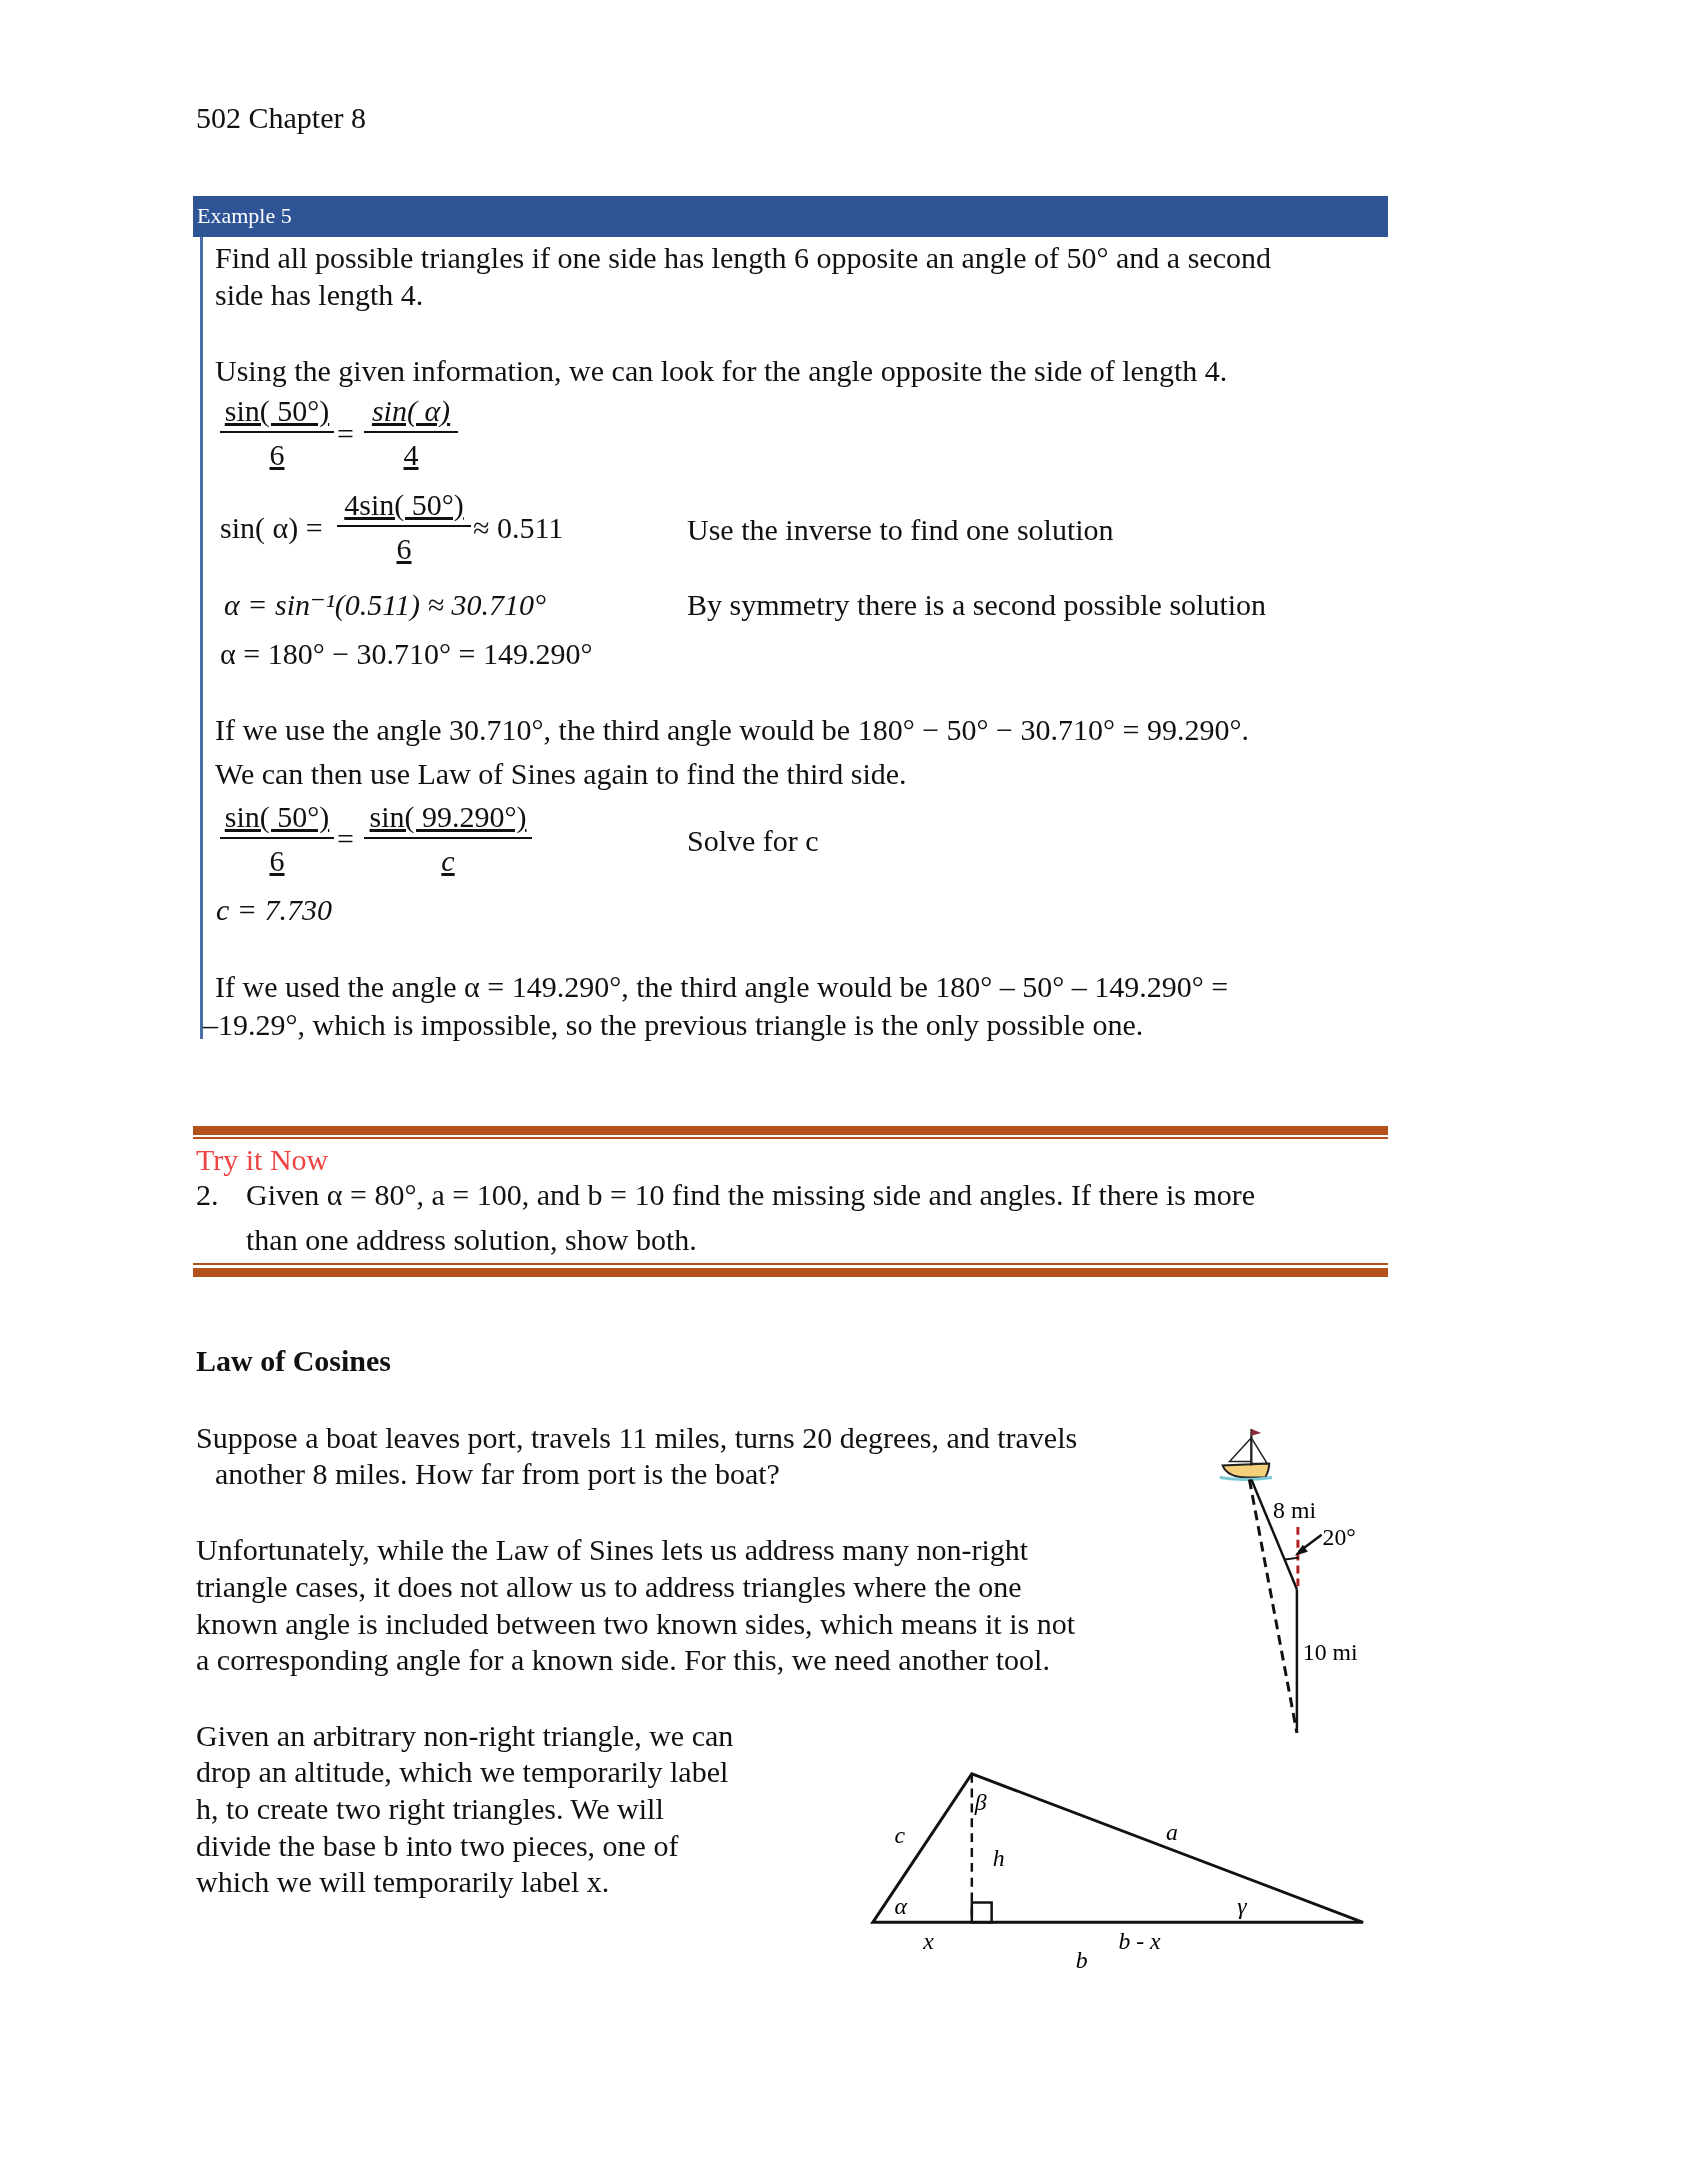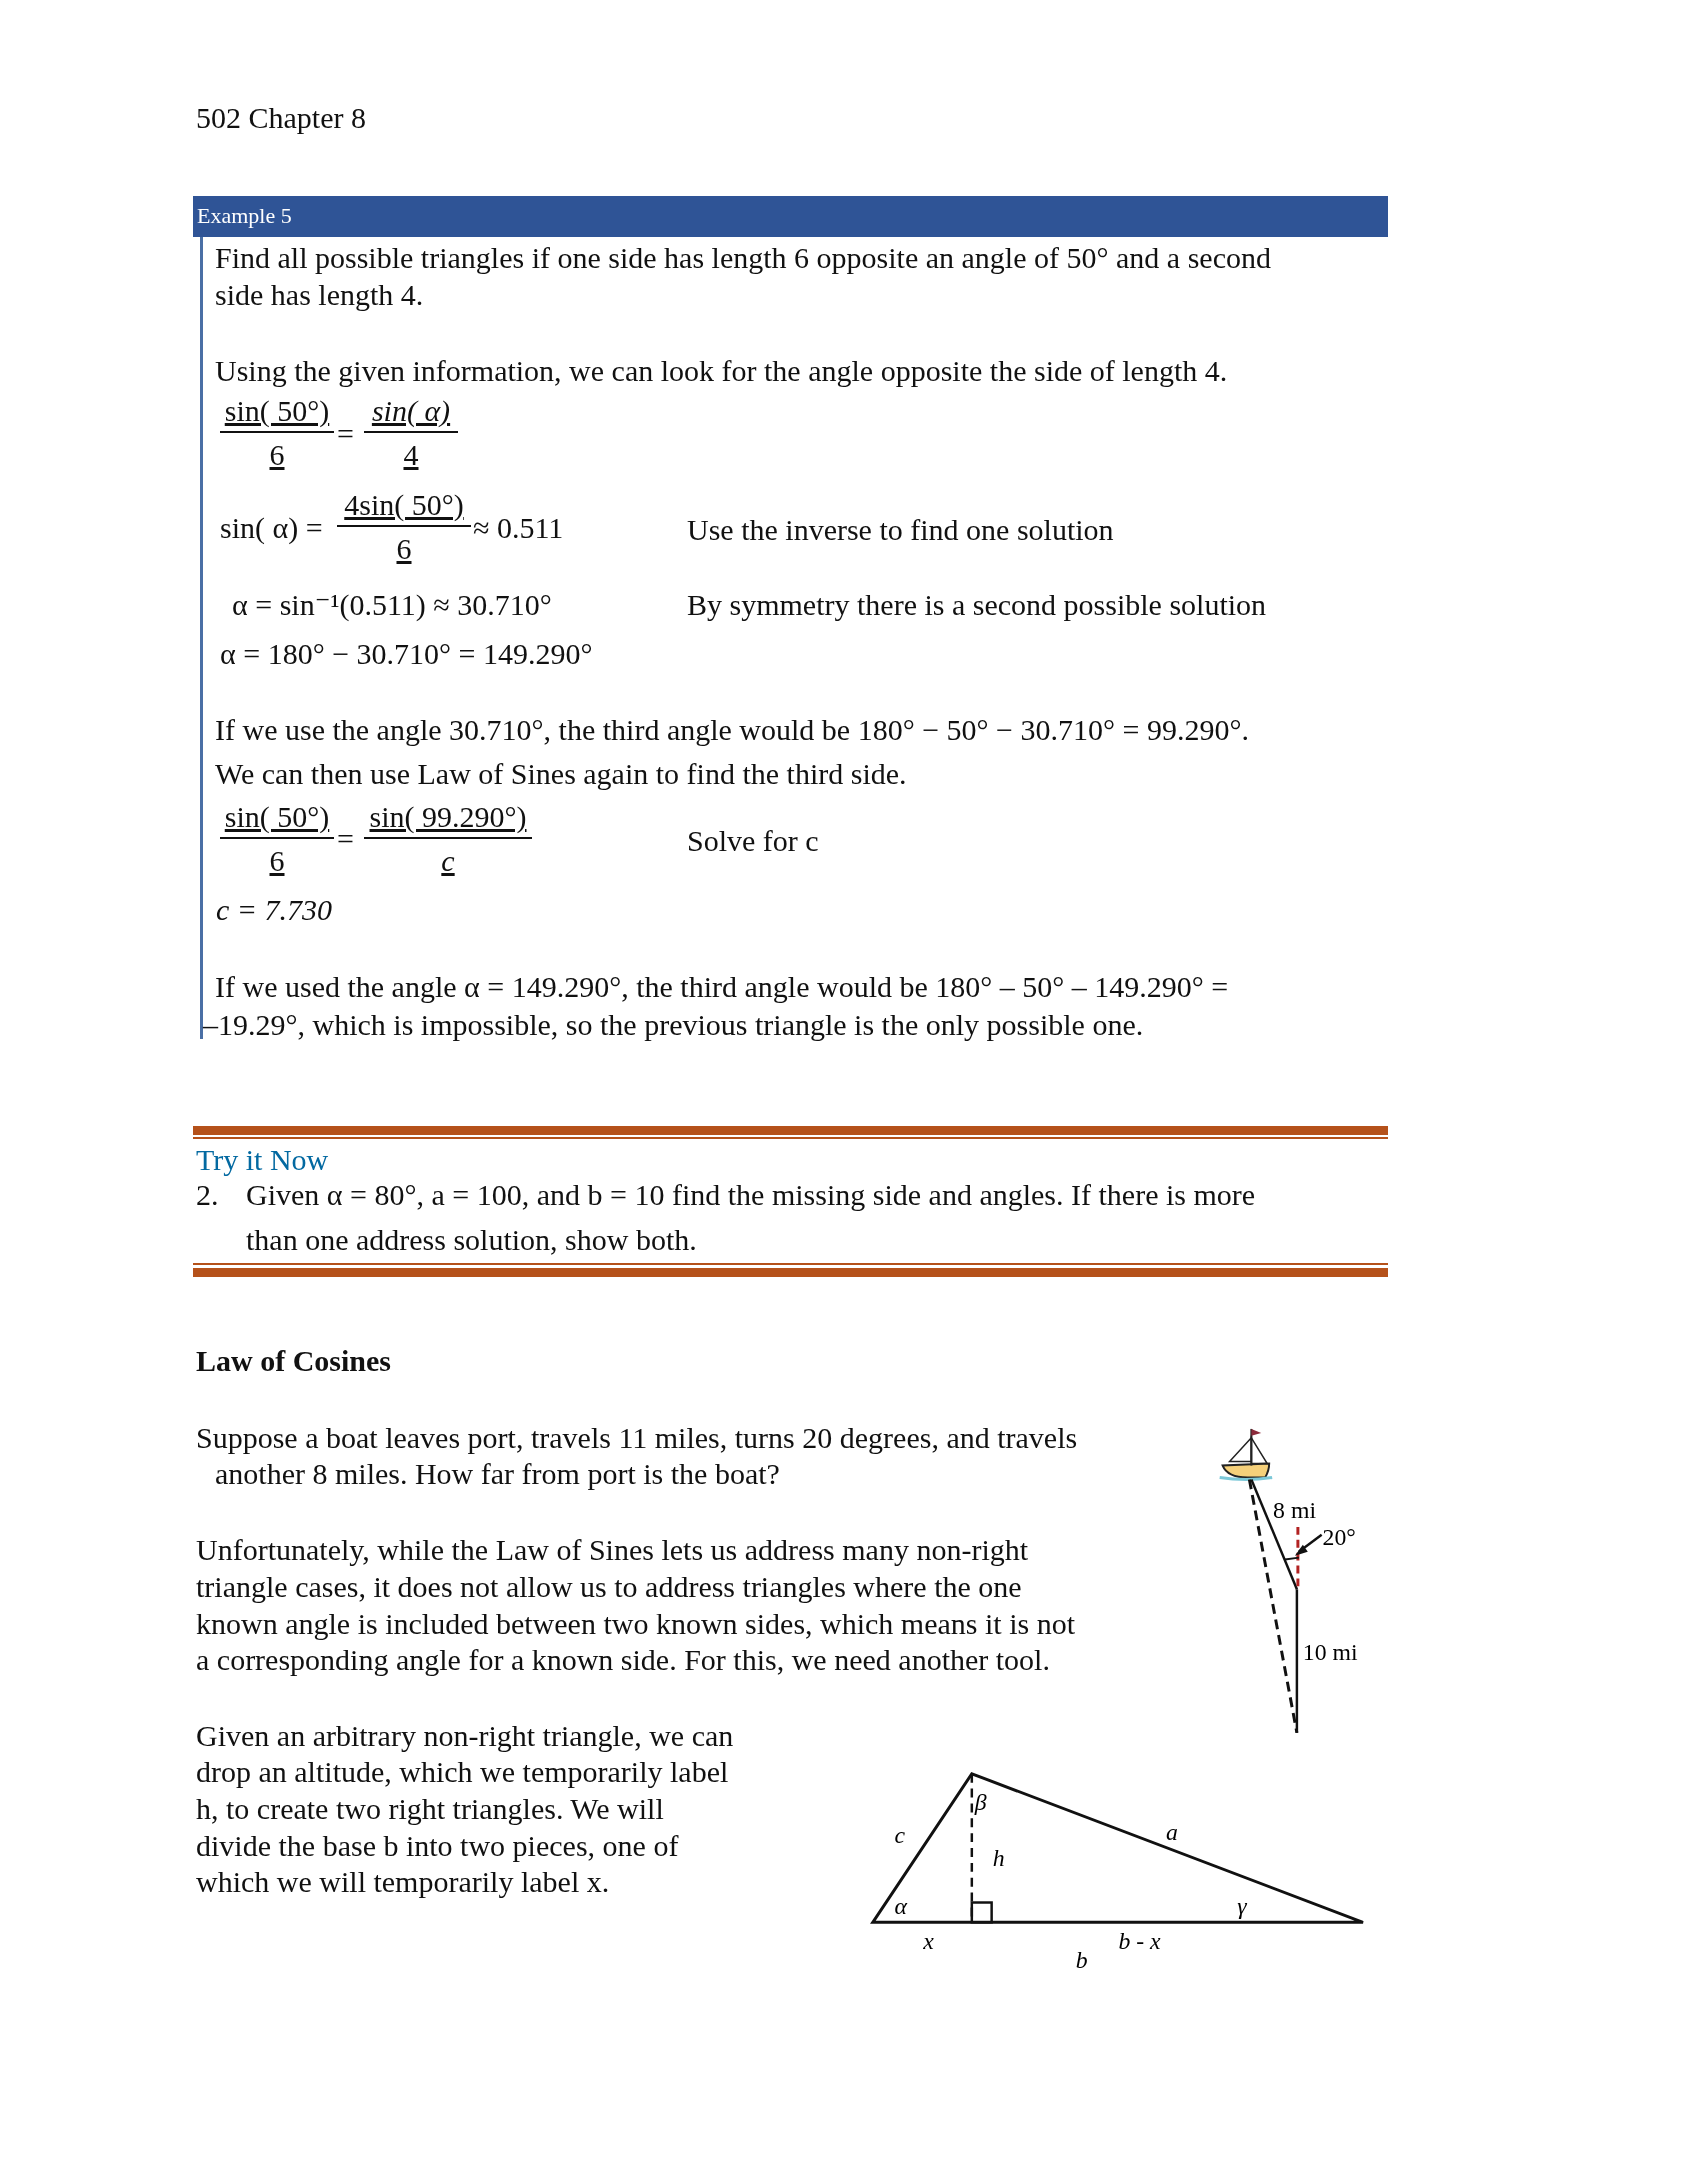--- a/index.html
+++ b/index.html
@@ -10,21 +10,21 @@
   .it { font-style:italic; }
   .running-head { left:196px; top:101px; font-size:30px; }
   .example-bar { position:absolute; left:193px; top:196px; width:1195px; height:41px; background:#2f5496; }
   .example-title { position:absolute; left:4px; top:5px; color:#fff; font-size:22px; line-height:30px; }
   .example-border { position:absolute; left:200px; top:237px; width:3px; height:802px; background:#4a6fa5; }
   .frac { position:absolute; text-align:center; font-size:30px; line-height:30px; }
   .frac .num, .frac .den { display:block;text-decoration:underline; }
   .frac .bar { display:block; height:2px; background:#111; margin:5px 0 7px 0; }
   .rule-thick { position:absolute; left:193px; width:1195px; height:9px; background:#b5511a; }
   .rule-thin  { position:absolute; left:193px; width:1195px; height:2px; background:#b5511a; }
-  .try-title { color:#0369a1; }
+  .try-title { color:#ef4444; }
   .bold { font-weight:bold; }
   svg text { font-family:"Liberation Serif", "DejaVu Serif", serif; }
 </style>
 </head>
 <body>
 
 <div class="abs running-head">502  Chapter 8</div>
 
 <div class="example-bar">
   <span class="example-title">Example 5</span>
@@ -50,21 +50,21 @@
 
 <div class="abs t" style="left:220px;top:513px;">sin( α) =</div>
 <div class="frac" style="left:337px;top:490px;width:134px;">
   <span class="num">4sin( 50°)</span>
     <span class="bar"></span>
     <span class="den">6</span>
 </div>
 <div class="abs t" style="left:473px;top:513px;">≈ 0.511</div>
 <div class="abs t" style="left:687px;top:515px;">Use the inverse to find one solution</div>
 
-<div class="abs t" style="left:232px;top:590px;">α = sin⁻¹(0.511) ≈ 30.710°</div>
+<div class="abs t" style="left:224px;top:590px;font-style:italic;">α = sin⁻¹(0.511) ≈ 30.710°</div>
 <div class="abs t" style="left:687px;top:590px;">By symmetry there is a second possible solution</div>
 
 <div class="abs t" style="left:220px;top:639px;">α = 180° − 30.710° = 149.290°</div>
 
 <div class="abs t" style="left:215px;top:715px;">If we use the angle 30.710°, the third angle would be 180° − 50° − 30.710° = 99.290°.</div>
 <div class="abs t" style="left:215px;top:759px;">We can then use Law of Sines again to find the third side.</div>
 
 <div class="frac" style="left:220px;top:802px;width:114px;">
   <span class="num">sin( 50°)</span>
     <span class="bar"></span>

